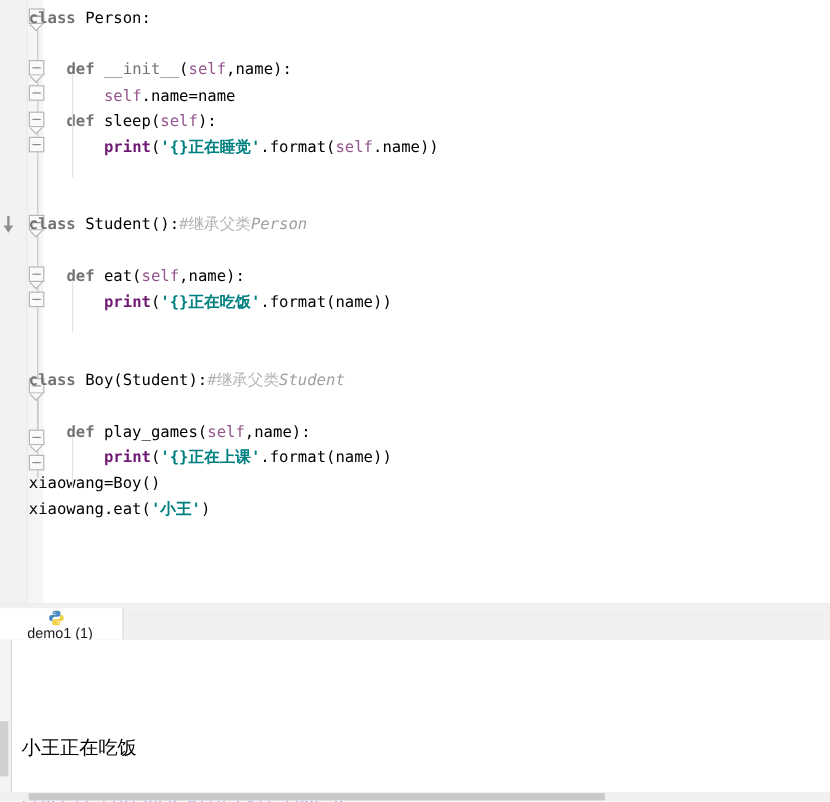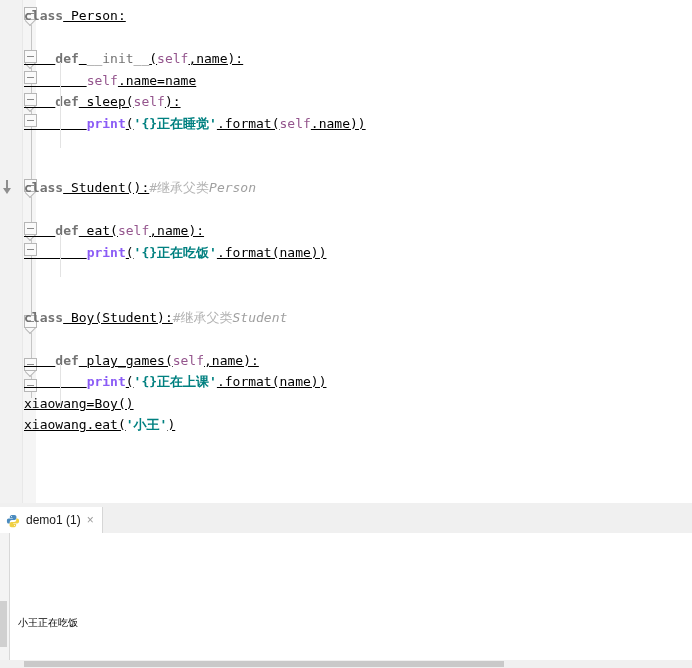--- a/index.html
+++ b/index.html
@@ -29,48 +29,48 @@
   .arrow-down .stem{position:absolute;left:4px;top:0;width:2px;height:10px;background:#8f8f8f;}
   .arrow-down .head{position:absolute;left:1px;top:8px;width:0;height:0;
       border-left:4px solid transparent;border-right:4px solid transparent;border-top:6px solid #8f8f8f;}
 
   .code{position:absolute;left:24px;top:0;width:660px;height:503px;
         font-family:"DejaVu Sans Mono","Liberation Mono",monospace;
         font-size:13px;line-height:21.5px;white-space:pre;}
   .ln{position:absolute;left:0;height:21.5px;white-space:pre;}
 
   .kw{color:#737373;font-weight:bold;}
-  .plain{color:#000000;text-decoration:underline;}
+  .plain{color:#000000;}
   .fn{color:#737373;}
   .selfw{color:#94558d;}
-  .builtin{color:#8b5cf6;font-weight:bold;}
+  .builtin{color:#701a75;font-weight:bold;}
   .str{color:#008080;font-weight:bold;}
   .cmt{color:#a0a0a0;font-style:italic;}
   .cmt-cn{color:#b3b3b3;font-style:normal;}
   .indent-guide{position:absolute;width:1px;background:#e3e3e3;}
 
   
   .splitter{position:absolute;left:0;top:503px;width:692px;height:4px;background:#f0f0f0;}
   .splitter-line{position:absolute;left:0;top:503px;width:692px;height:1px;background:#cfcfcf;}
 
   
   .console-panel{position:absolute;left:0;top:507px;width:692px;height:161px;background:#ffffff;}
   .tabbar{position:absolute;left:0;top:0;width:692px;height:26px;background:#f0f0f0;border-bottom:1px solid #d6d6d6;}
   .tab{position:absolute;left:0;top:0;height:26px;background:#ffffff;display:flex;align-items:center;
-       padding:0 8px 0 6px;box-sizing:border-box;width:103px;border-right:1px solid #d6d6d6;}
+       padding:0 8px 0 6px;box-sizing:border-box;width:103px;border-right:1px solid #d6d6d6;flex-direction:column;}
   .tab .pyicon{width:14px;height:14px;position:relative;margin-right:6px;flex:none;}
   .tab .tab-label{font-family:"Liberation Sans",sans-serif;font-size:12px;color:#1a1a1a;white-space:nowrap;}
   .tab .closex{margin-left:6px;color:#9a9a9a;font-family:"Liberation Sans",sans-serif;font-size:12px;line-height:1;}
 
   .console-body{position:absolute;left:0;top:26px;width:692px;height:129px;background:#ffffff;}
   .console-gutter{position:absolute;left:0;top:0;width:9px;height:129px;background:#f4f4f4;}
   .console-vline{position:absolute;left:9px;top:0;width:1px;height:129px;background:#d8d8d8;}
   .console-thumb{position:absolute;left:0px;top:68px;width:7px;height:46px;background:#d0d0d0;}
   .console-text{position:absolute;left:18px;top:0;width:600px;font-size:13px;line-height:21px;white-space:pre;}
-  .out-cn{position:absolute;color:#000000;font-family:Liberation Mono, monospace;font-size:10px;}
+  .out-cn{position:absolute;color:#000000;font-family:Liberation Serif, serif;font-size:16px;}
   .out-blue{position:absolute;color:#0000cc;font-family:"DejaVu Sans Mono","Liberation Mono",monospace;font-size:13px;letter-spacing:0.3px;}
 
   .hscroll{position:absolute;left:0;bottom:0;width:692px;height:8px;background:#f0f0f0;}
   .hscroll .thumb{position:absolute;left:24px;top:1px;width:480px;height:6px;background:#c9c9c9;}
 </style>
 </head>
 <body>
 
 <div class="app">
 

